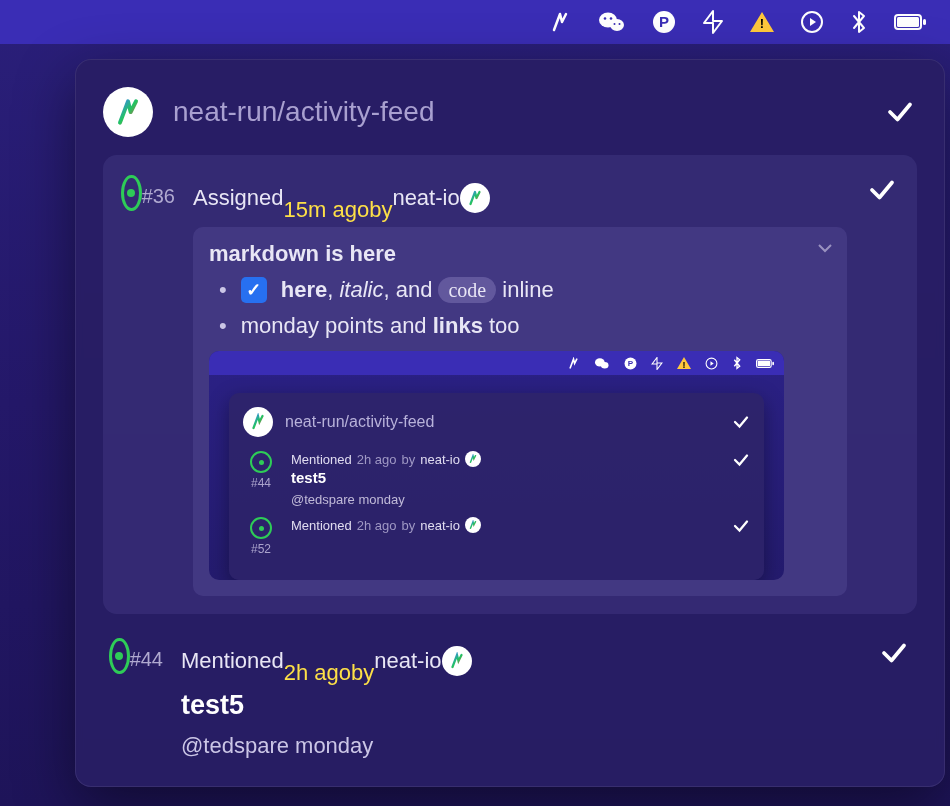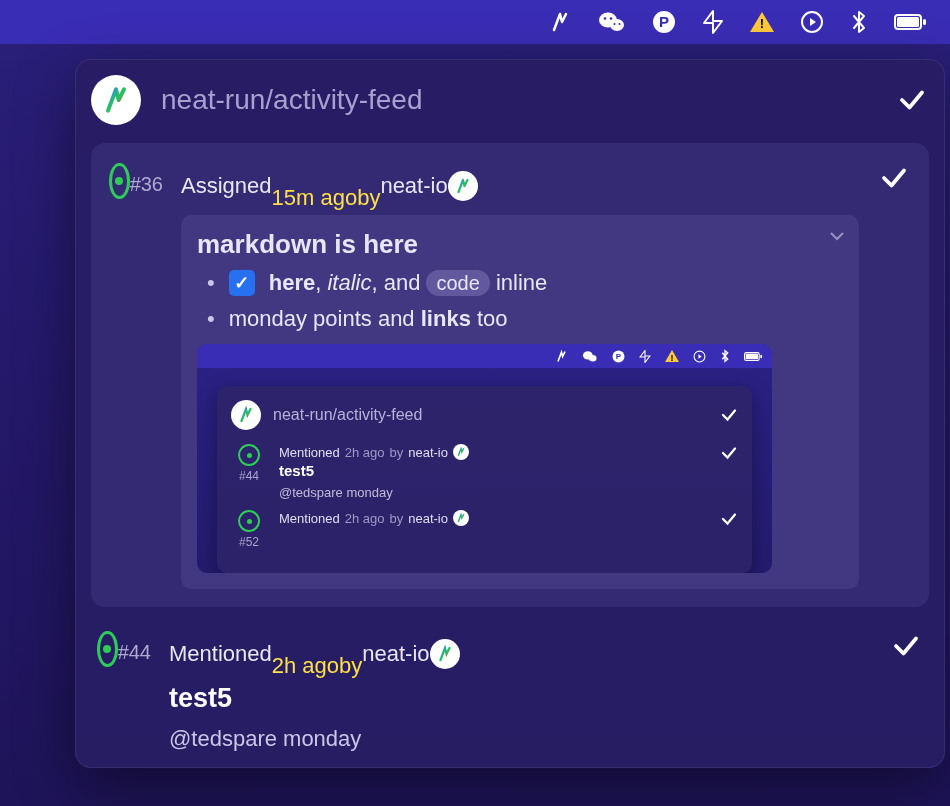--- a/index.html
+++ b/index.html
@@ -45,21 +45,21 @@
 
   
   .panel {
     position: absolute;
     top: 59px;
     left: 75px;
     width: 870px;
     background: rgba(40, 30, 100, 0.95);
     border-radius: 16px;
     box-shadow: 0 20px 60px rgba(0,0,0,0.45), 0 0 0 1px rgba(255,255,255,0.08) inset;
-    padding: 16px;
+    padding: 28px;
     backdrop-filter: blur(4px);
   }
 
   
   .hdr {
     display: flex;
     align-items: center;
     gap: 20px;
     margin-bottom: 18px;
   }
@@ -119,21 +119,21 @@
   .meta .dim { color: #fde047; margin-top: 24px; }
   .title { font-size: 27px; font-weight: 700; color: #fff; margin-bottom: 12px; }
 
   
   .md-block {
     background: rgba(120, 110, 185, 0.22);
     border-radius: 10px;
     padding: 14px 16px 16px;
     position: relative;
   }
-  .md-head { font-size: 26px; font-weight: 700; color: #e8e6f5; margin-bottom: 10px; }
+  .md-head { font-size: 22px; font-weight: 700; color: #e8e6f5; margin-bottom: 10px; }
   .md-caret {
     position: absolute; top: 16px; right: 14px;
     color: #9a92c0;
     cursor: pointer;
   }
   .md-list { list-style: none; padding-left: 10px; }
   .md-list li {
     display: flex; align-items: center; gap: 14px;
     font-size: 22px; color: #e8e6f5;
     margin-bottom: 10px;
@@ -143,21 +143,21 @@
     width: 26px; height: 26px; border-radius: 5px;
     background: #2770f0; color: #fff;
     display: inline-flex; align-items: center; justify-content: center;
     font-size: 18px; font-weight: 700;
   }
   .bold { font-weight: 700; }
   .ital { font-style: italic; }
   .code {
     background: rgba(160,150,210,0.35);
     padding: 2px 10px; border-radius: 14px;
-    font-family: Liberation Sans, sans-serif;
+    font-family: Liberation Serif, serif;
     font-size: 20px;
   }
 
   
   .embed {
     margin-top: 12px;
     border-radius: 10px;
     overflow: hidden;
     background: linear-gradient(180deg, #2b2186 0%, #241b6e 100%);
     width: 575px;

